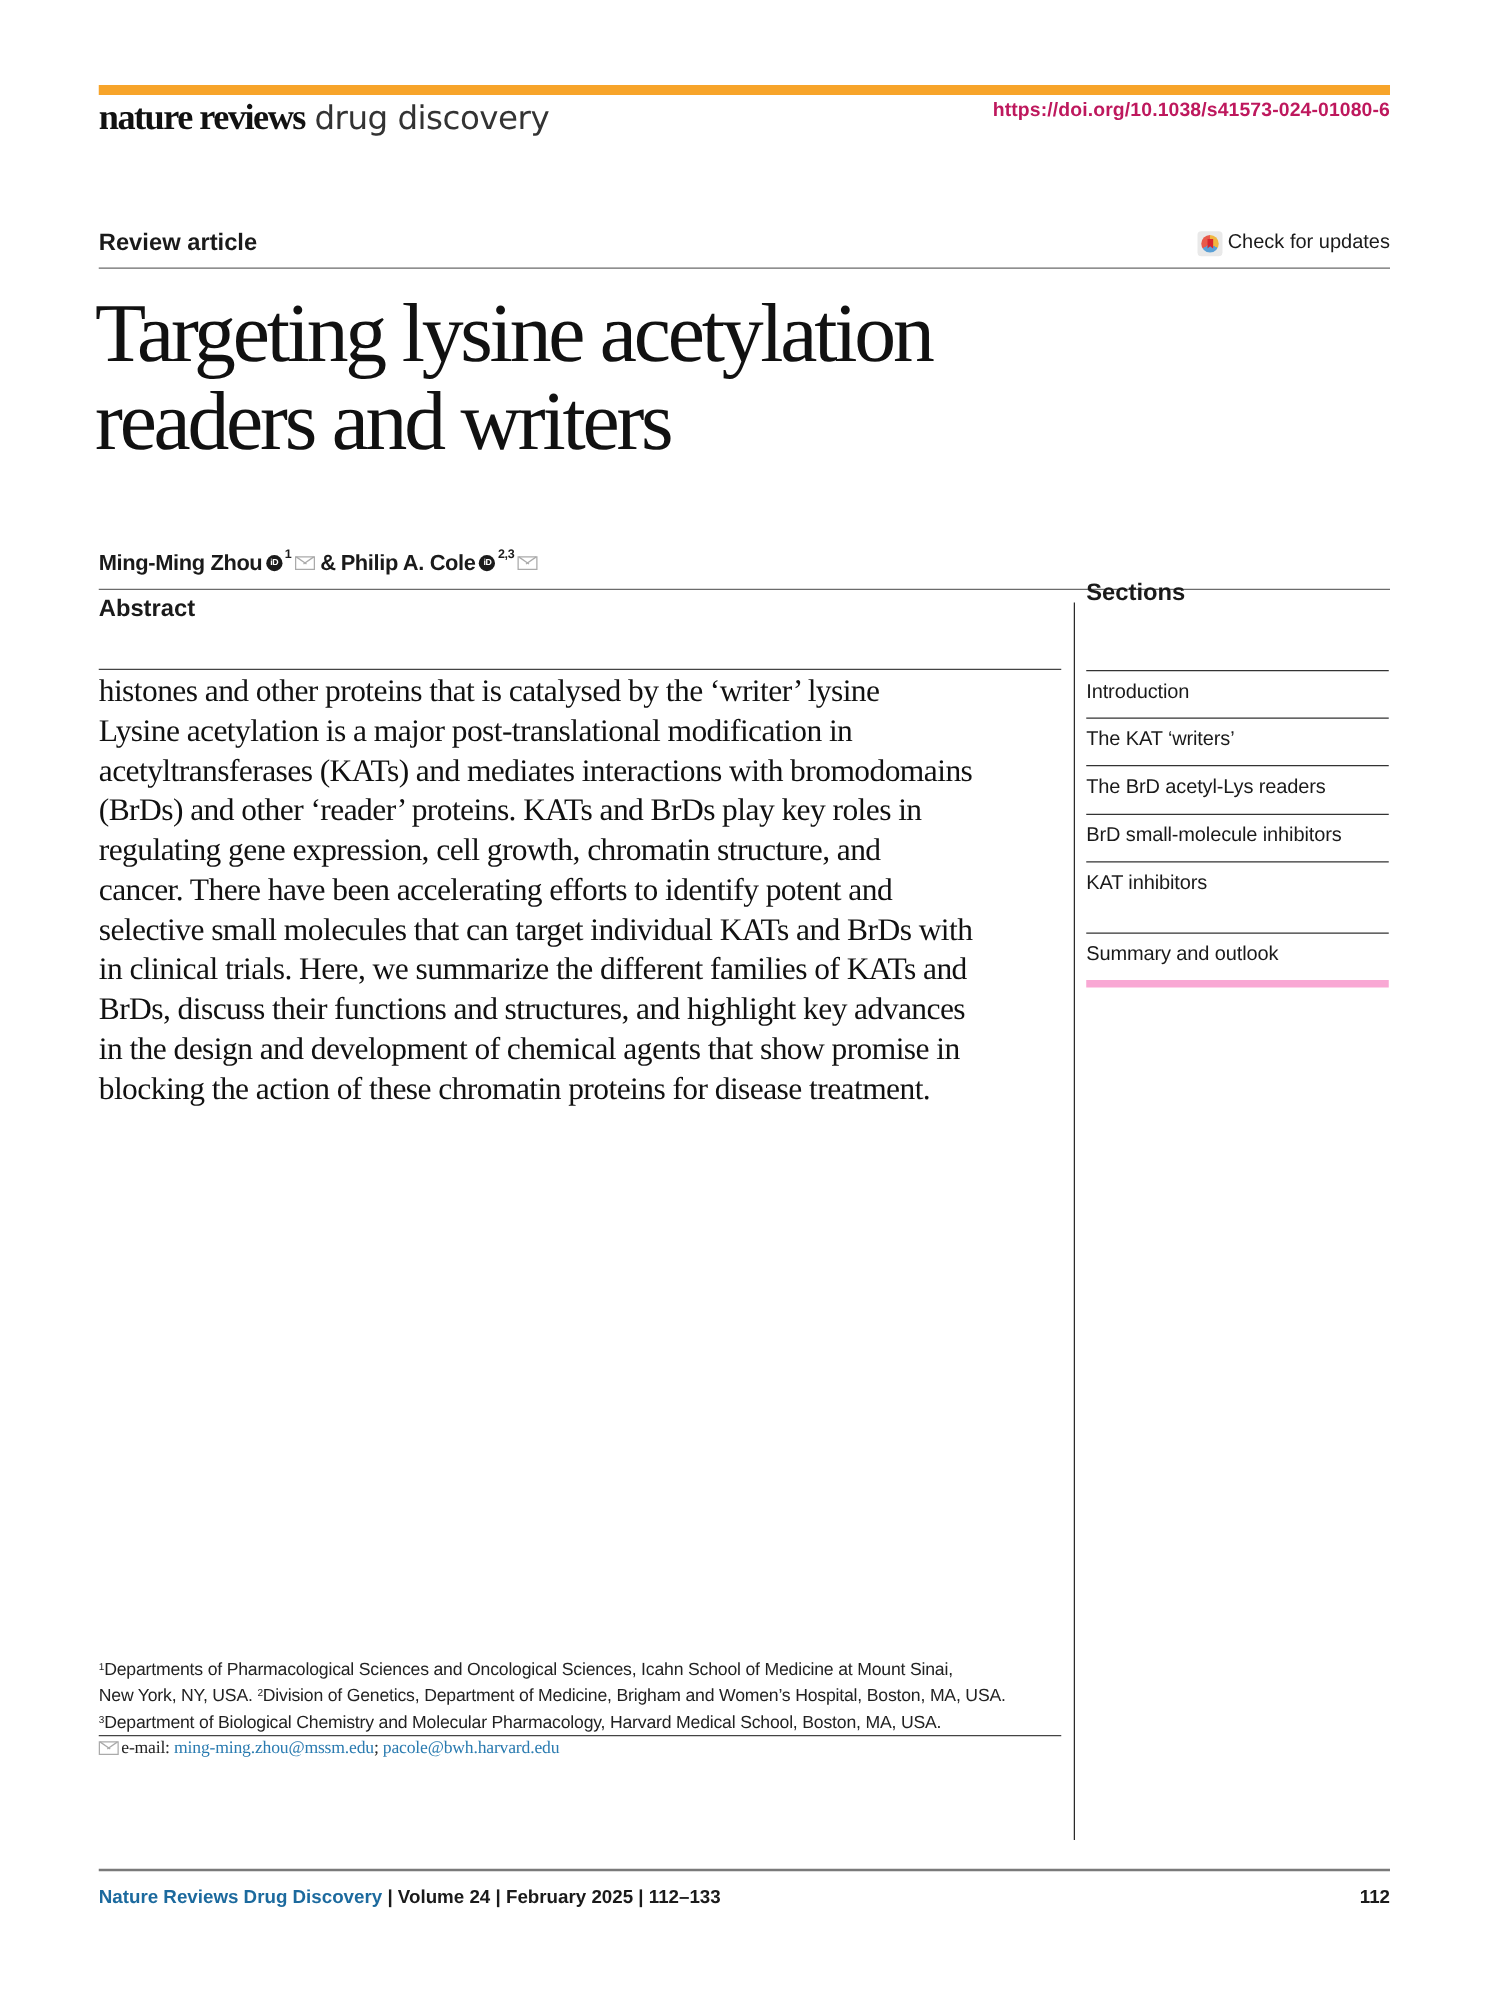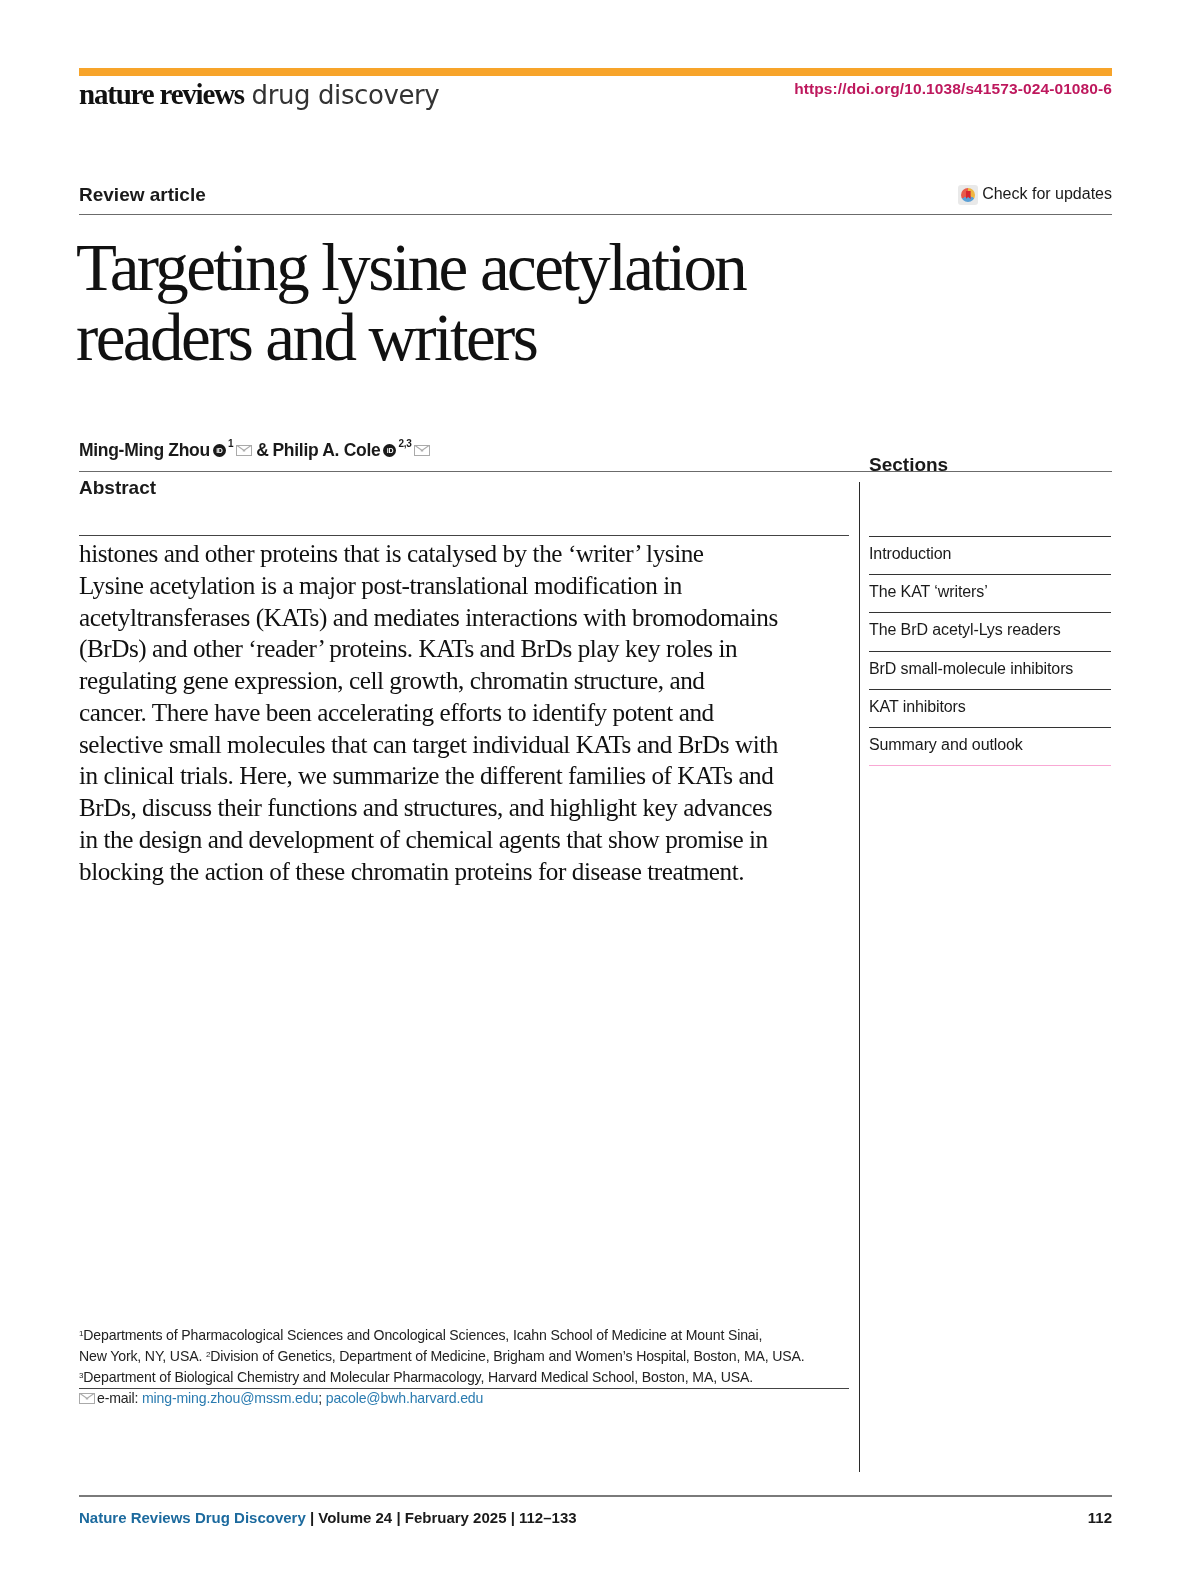--- a/index.html
+++ b/index.html
@@ -22,24 +22,24 @@
   .orcid { display:inline-block; width:13px; height:13px; border-radius:50%; background:#1a1a1a; color:#fff; font-size:7px; font-weight:bold; line-height:13px; text-align:center; margin-left:3px; }
   .sup { font-size:10px; position:relative; top:-7px; margin-left:2px; font-weight:bold; }
   .mail { display:inline-block; width:16px; height:11px; border:1px solid #aaa; position:relative; margin:0 3px 0 3px; box-sizing:border-box; }
   .mail::before, .mail::after { content:""; position:absolute; top:-1px; width:10px; height:1px; background:#aaa; }
   .mail::before { left:0; transform-origin:left; transform:rotate(35deg); }
   .mail::after { right:0; transform-origin:right; transform:rotate(-35deg); }
   .abstract-heading { left:79px; top:477px; font-size:19px; font-weight:bold; }
   .abstract-body { left:79px; top:538px; width:780px; font-family:"Liberation Serif", serif; font-size:25.2px; line-height:31.75px; letter-spacing:-0.45px; color:#111; }
   .abstract-body div { white-space:nowrap; }
   .vline { left:859px; top:482px; width:0; height:990px; border-left:1.5px solid #2a2a2a; }
-  .sections-heading { left:869px; top:454px; font-size:19px; font-weight:bold; }
+  .sections-heading { left:869px; top:464px; font-size:19px; font-weight:bold; }
   .sections-list { left:869px; top:536px; width:242px; }
   .section-item { height:37.2px; border-top:1px solid #333; font-size:16px; line-height:34px; color:#1a1a1a; padding-left:0; white-space:nowrap; letter-spacing:-0.1px; }
-  .section-item:last-child { border-bottom:1px solid #f9a8d4; }
+  .section-item:last-child { border-bottom:6px solid #f9a8d4;margin-top:19px; }
   .affil { left:79px; top:1325px; width:780px; font-size:14.1px; line-height:21px; color:#222; letter-spacing:-0.15px; }
   .affil div { white-space:nowrap; }
   .affil sup { font-size:8px; vertical-align:top; position:relative; top:-2px; }
   .affil .link { color:#2a7bb0; }
   .footer { left:79px; top:1509px; font-size:15px; font-weight:bold; white-space:nowrap; color:#1a1a1a; }
   .footer .journal { color:#1c6a9e; }
   .page-num { right:88px; top:1509px; font-size:15px; font-weight:bold; color:#1a1a1a; }
 </style>
 </head>
 <body>
@@ -106,21 +106,21 @@
   <div class="section-item">BrD small-molecule inhibitors</div>
   <div class="section-item">KAT inhibitors</div>
   <div class="section-item">Summary and outlook</div>
 </nav>
 
 <div class="abs rule-thin" style="left:79px; top:1388px; width:770px;"></div>
 <div class="abs affil">
   <div><sup>1</sup><span>Departments of Pharmacological Sciences and Oncological Sciences, Icahn School of Medicine at Mount Sinai,</span></div>
   <div><span>New York, NY, USA. </span><sup>2</sup><span>Division of Genetics, Department of Medicine, Brigham and Women’s Hospital, Boston, MA, USA.</span></div>
   <div><sup>3</sup><span>Department of Biological Chemistry and Molecular Pharmacology, Harvard Medical School, Boston, MA, USA.</span></div>
-  <div style="display:flex; align-items:center;">
+  <div style="display:flex; align-items:center;font-family:Liberation Serif, serif;">
     <span class="mail" style="margin:0 2px 0 0;"></span>
     <span style="white-space:pre;">e-mail: </span>
     <a class="link">ming-ming.zhou@mssm.edu</a>
     <span style="white-space:pre;">; </span>
     <a class="link">pacole@bwh.harvard.edu</a>
   </div>
 </div>
 
 <div class="abs rule" style="left:79px; top:1495px; width:1033px; border-top:2px solid #7a7a7a;"></div>
 <div class="abs footer">

